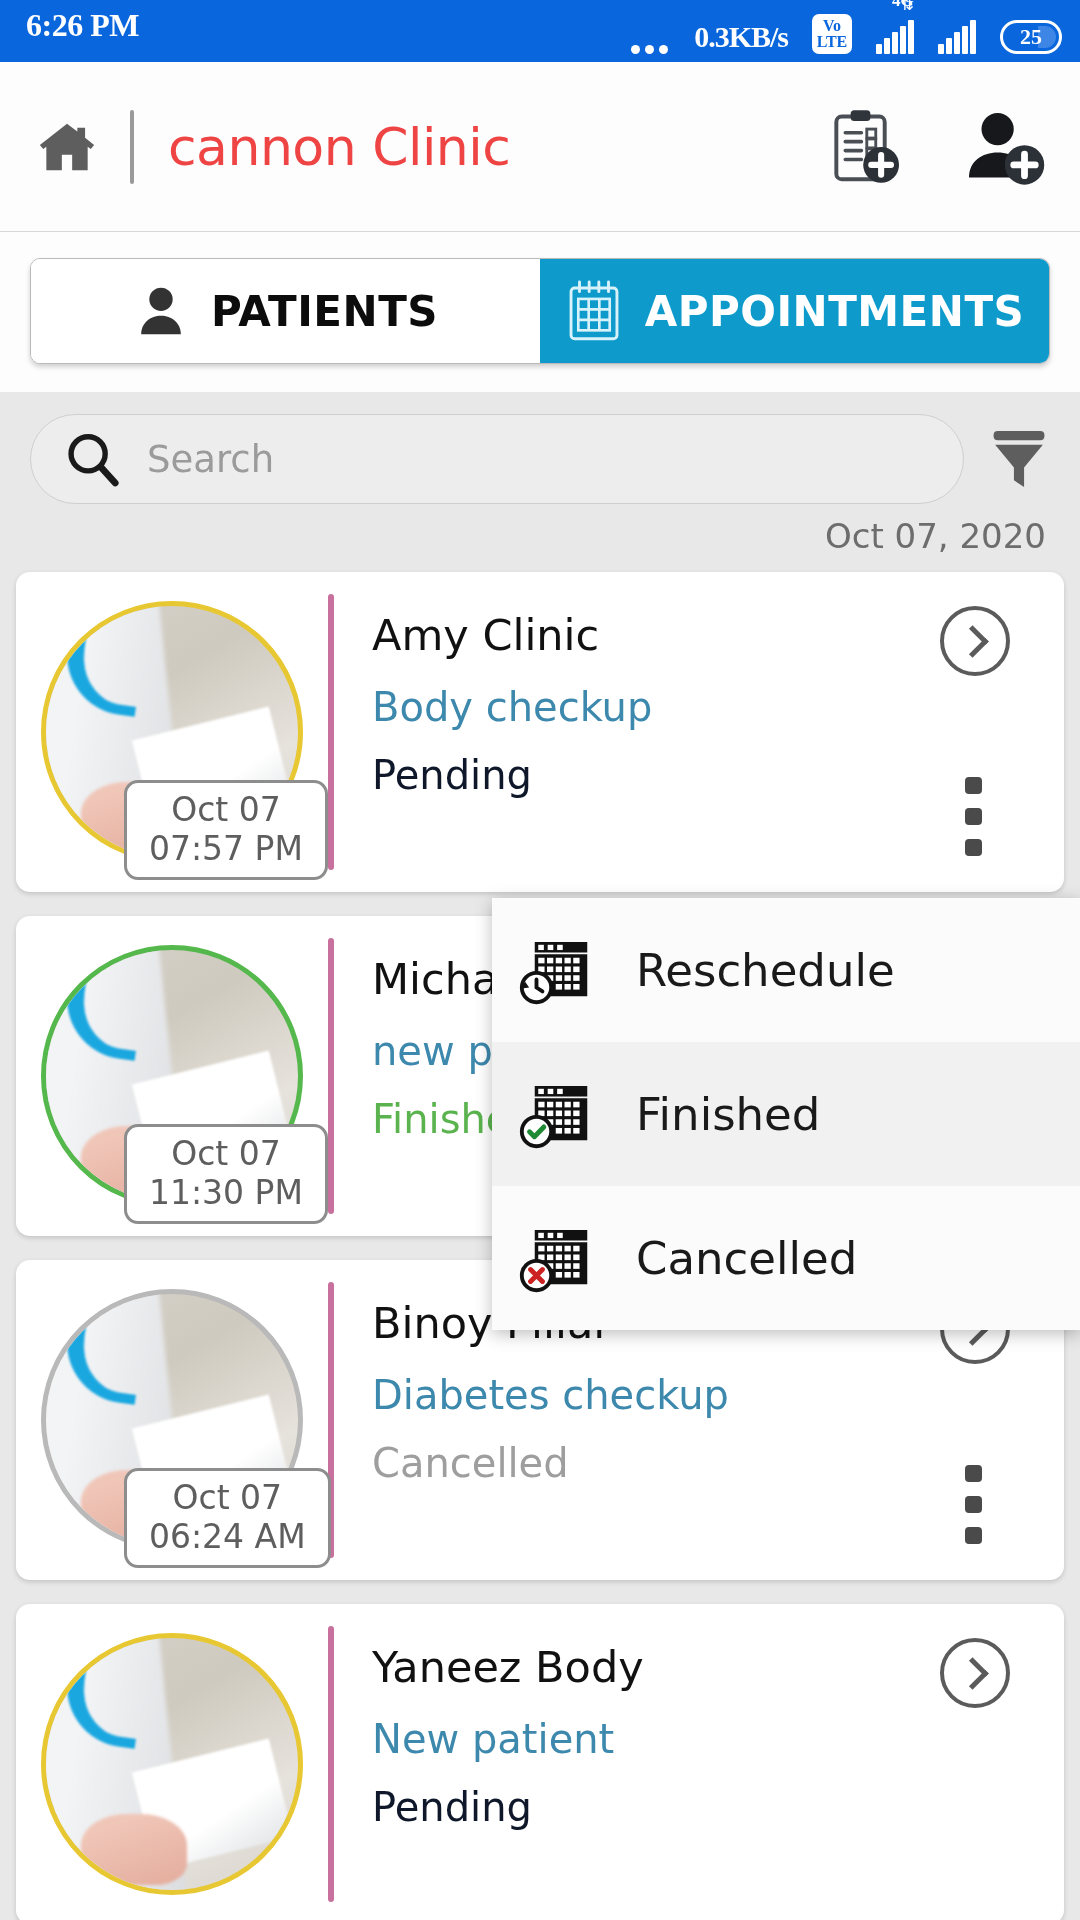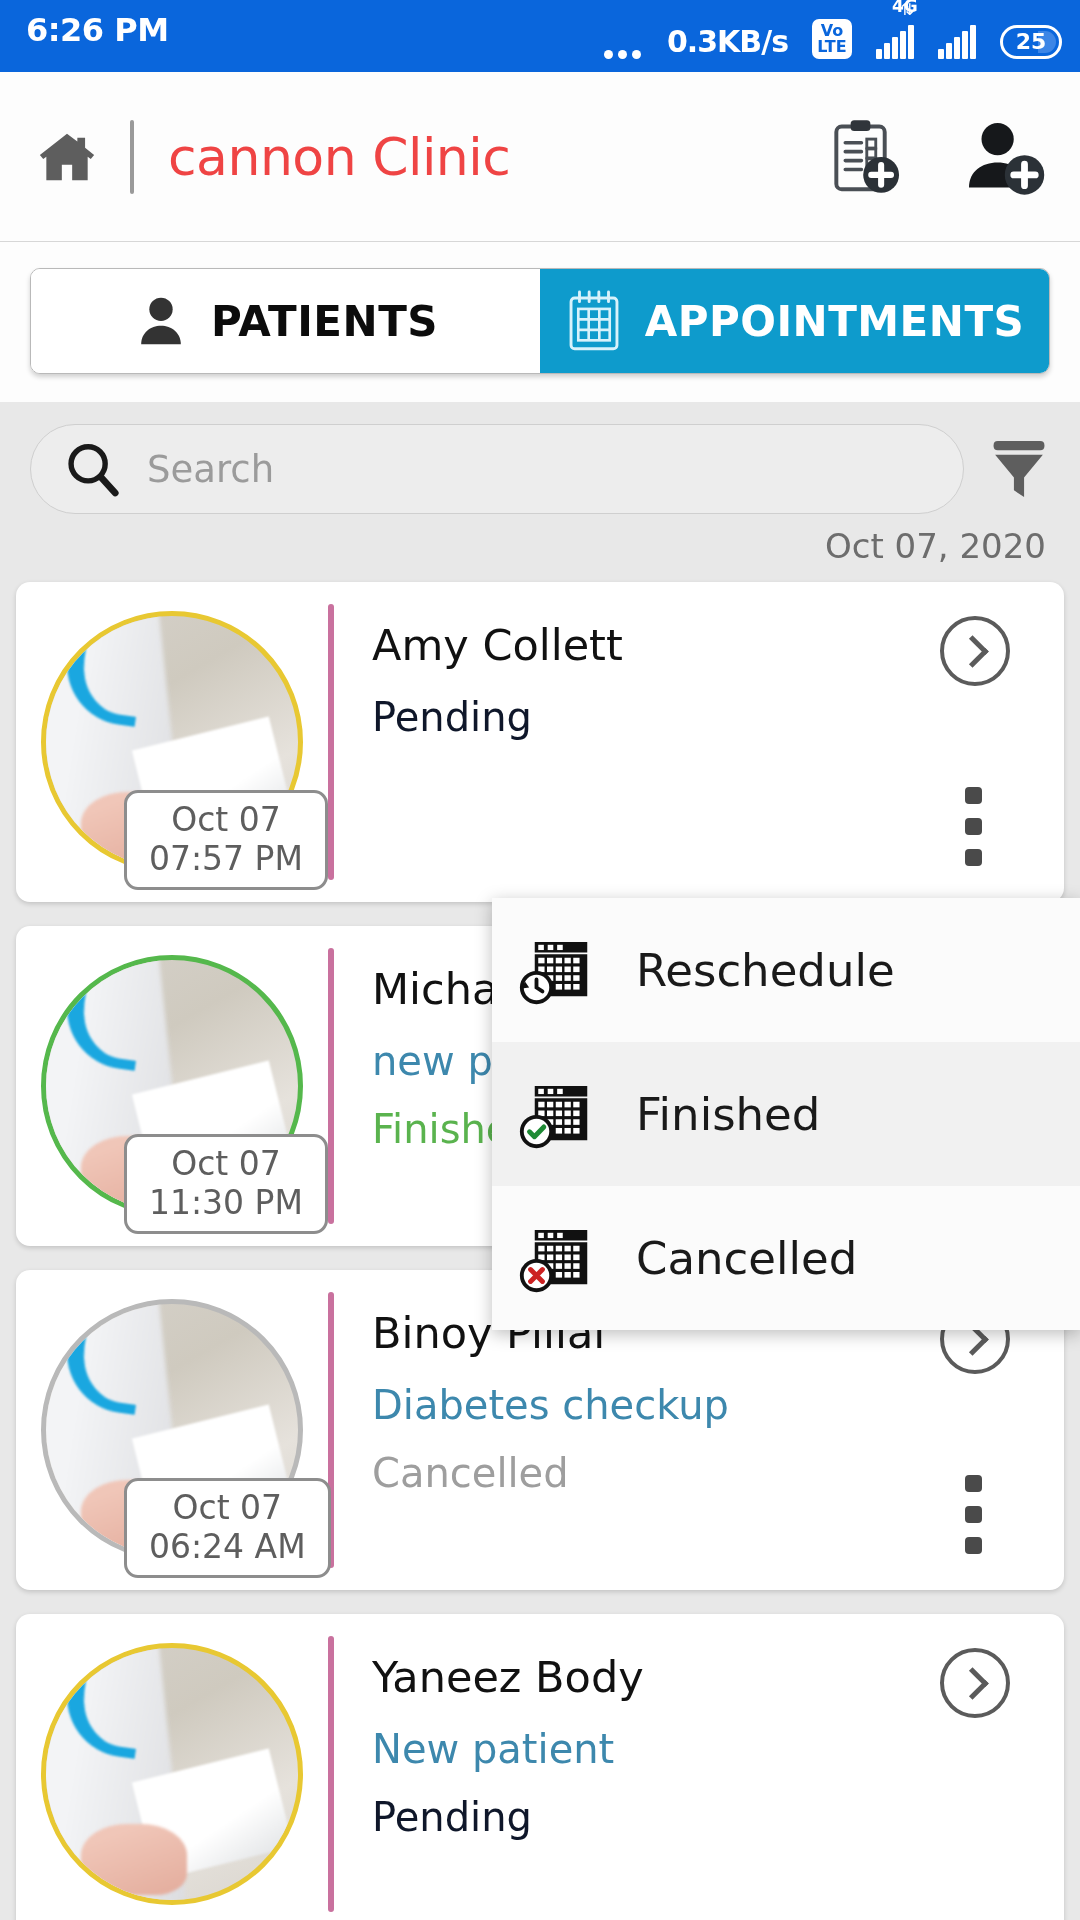--- a/index.html
+++ b/index.html
@@ -5,23 +5,24 @@
   * { margin:0; padding:0; box-sizing:border-box; }
   html, body {
     width:1080px; height:1920px;
     font-family:"DejaVu Sans", sans-serif;
     background:#ffffff; overflow:hidden;
   }
   #app { position:relative; width:1080px; height:1920px; background:#e8e8e8; }
 
   
   .statusbar {
-    height:72px; background:#0a66dc; color:#ffffff;
+    height:62px; background:#0a66dc; color:#ffffff;
     display:flex; align-items:center; justify-content:space-between;
     padding:0 18px 12px 26px;
+    font-family:Liberation Serif, serif;
   }
   .sb-time { font-size:32px; font-weight:bold; letter-spacing:-.5px; }
   .sb-right { display:flex; align-items:flex-end; gap:24px; }
   .sb-dots { display:flex; gap:5px; align-items:center; margin-right:2px; }
   .sb-dots i { width:9px; height:9px; border-radius:50%; background:#fff; display:block; }
   .sb-speed { font-size:30px; font-weight:bold; letter-spacing:-1px; }
   .volte {
     background:#fff; color:#0a66dc; border-radius:7px;
     width:40px; height:40px; display:flex; flex-direction:column;
     align-items:center; justify-content:center; line-height:1;
@@ -273,21 +274,22 @@
             <div class="paper"></div>
             <div class="hand"></div>
         </div>
         <div class="datechip">
           <div>Oct 07</div>
           <div>07:57 PM</div>
         </div>
       </div>
       <div class="accent"></div>
       <div class="info">
-        <div class="p-name">Amy Collett</div>
+        <div class="p-name">Amy Clinic</div>
+        <div class="p-reason">Body checkup</div>
         <div class="p-status st-pending">Pending</div>
         <div class="chev"></div>
         <div class="kebab">
             <i></i>
             <i></i>
             <i></i>
           </div>
       </div>
     </div>
 

